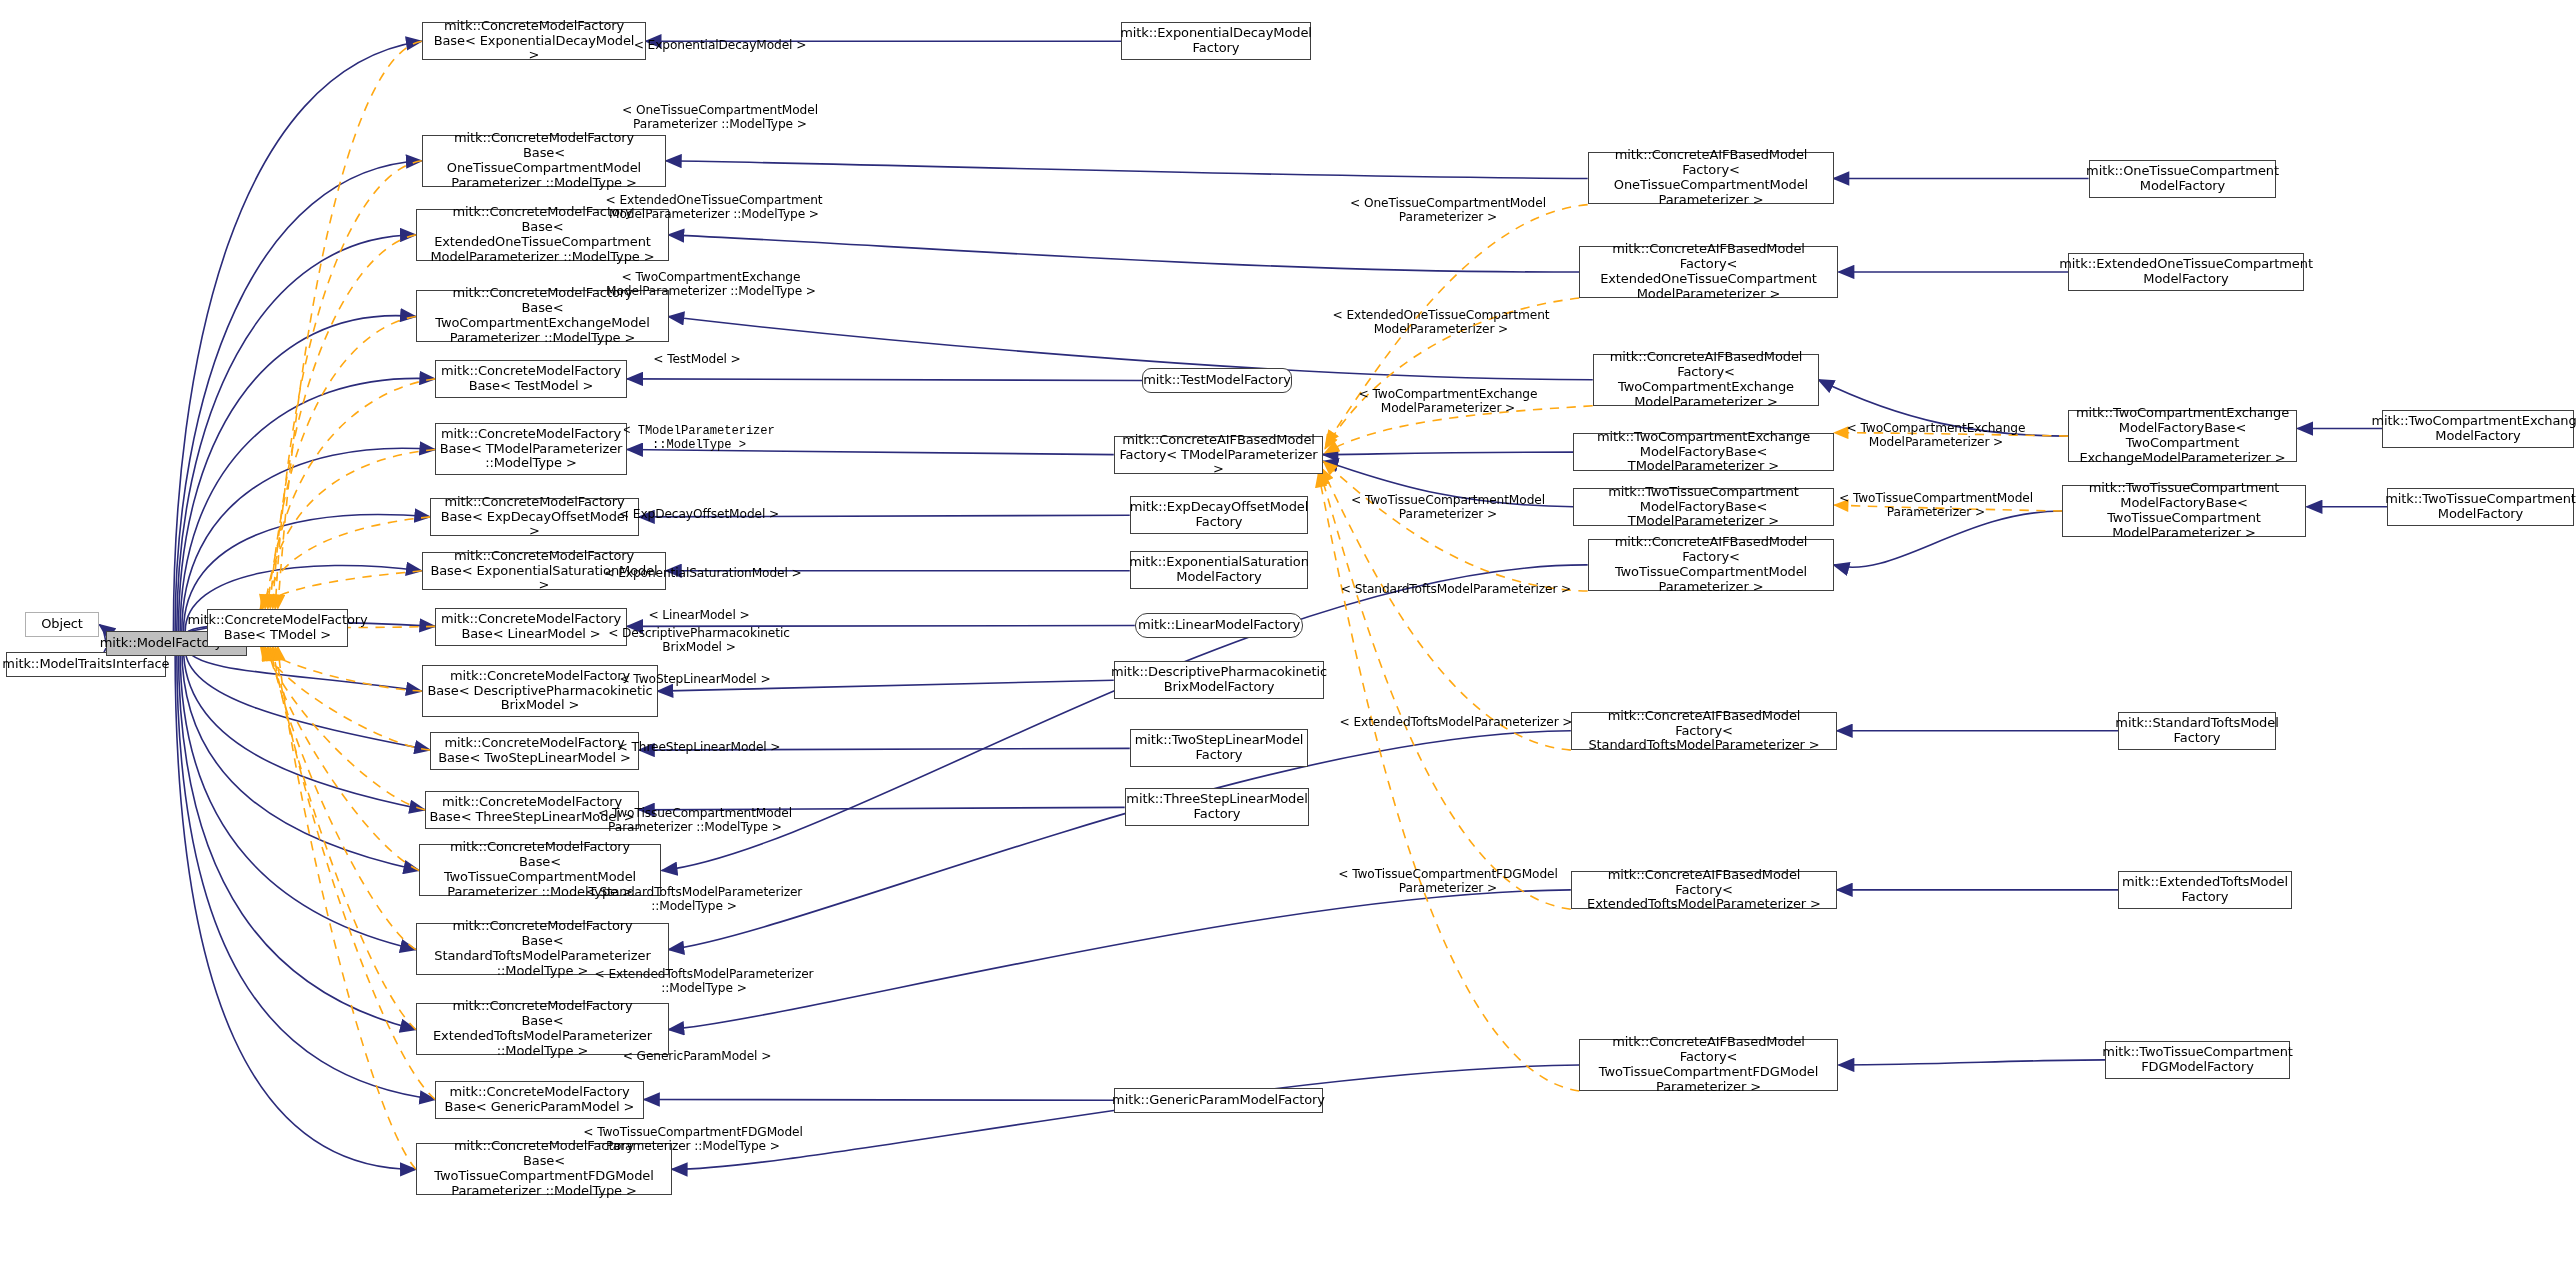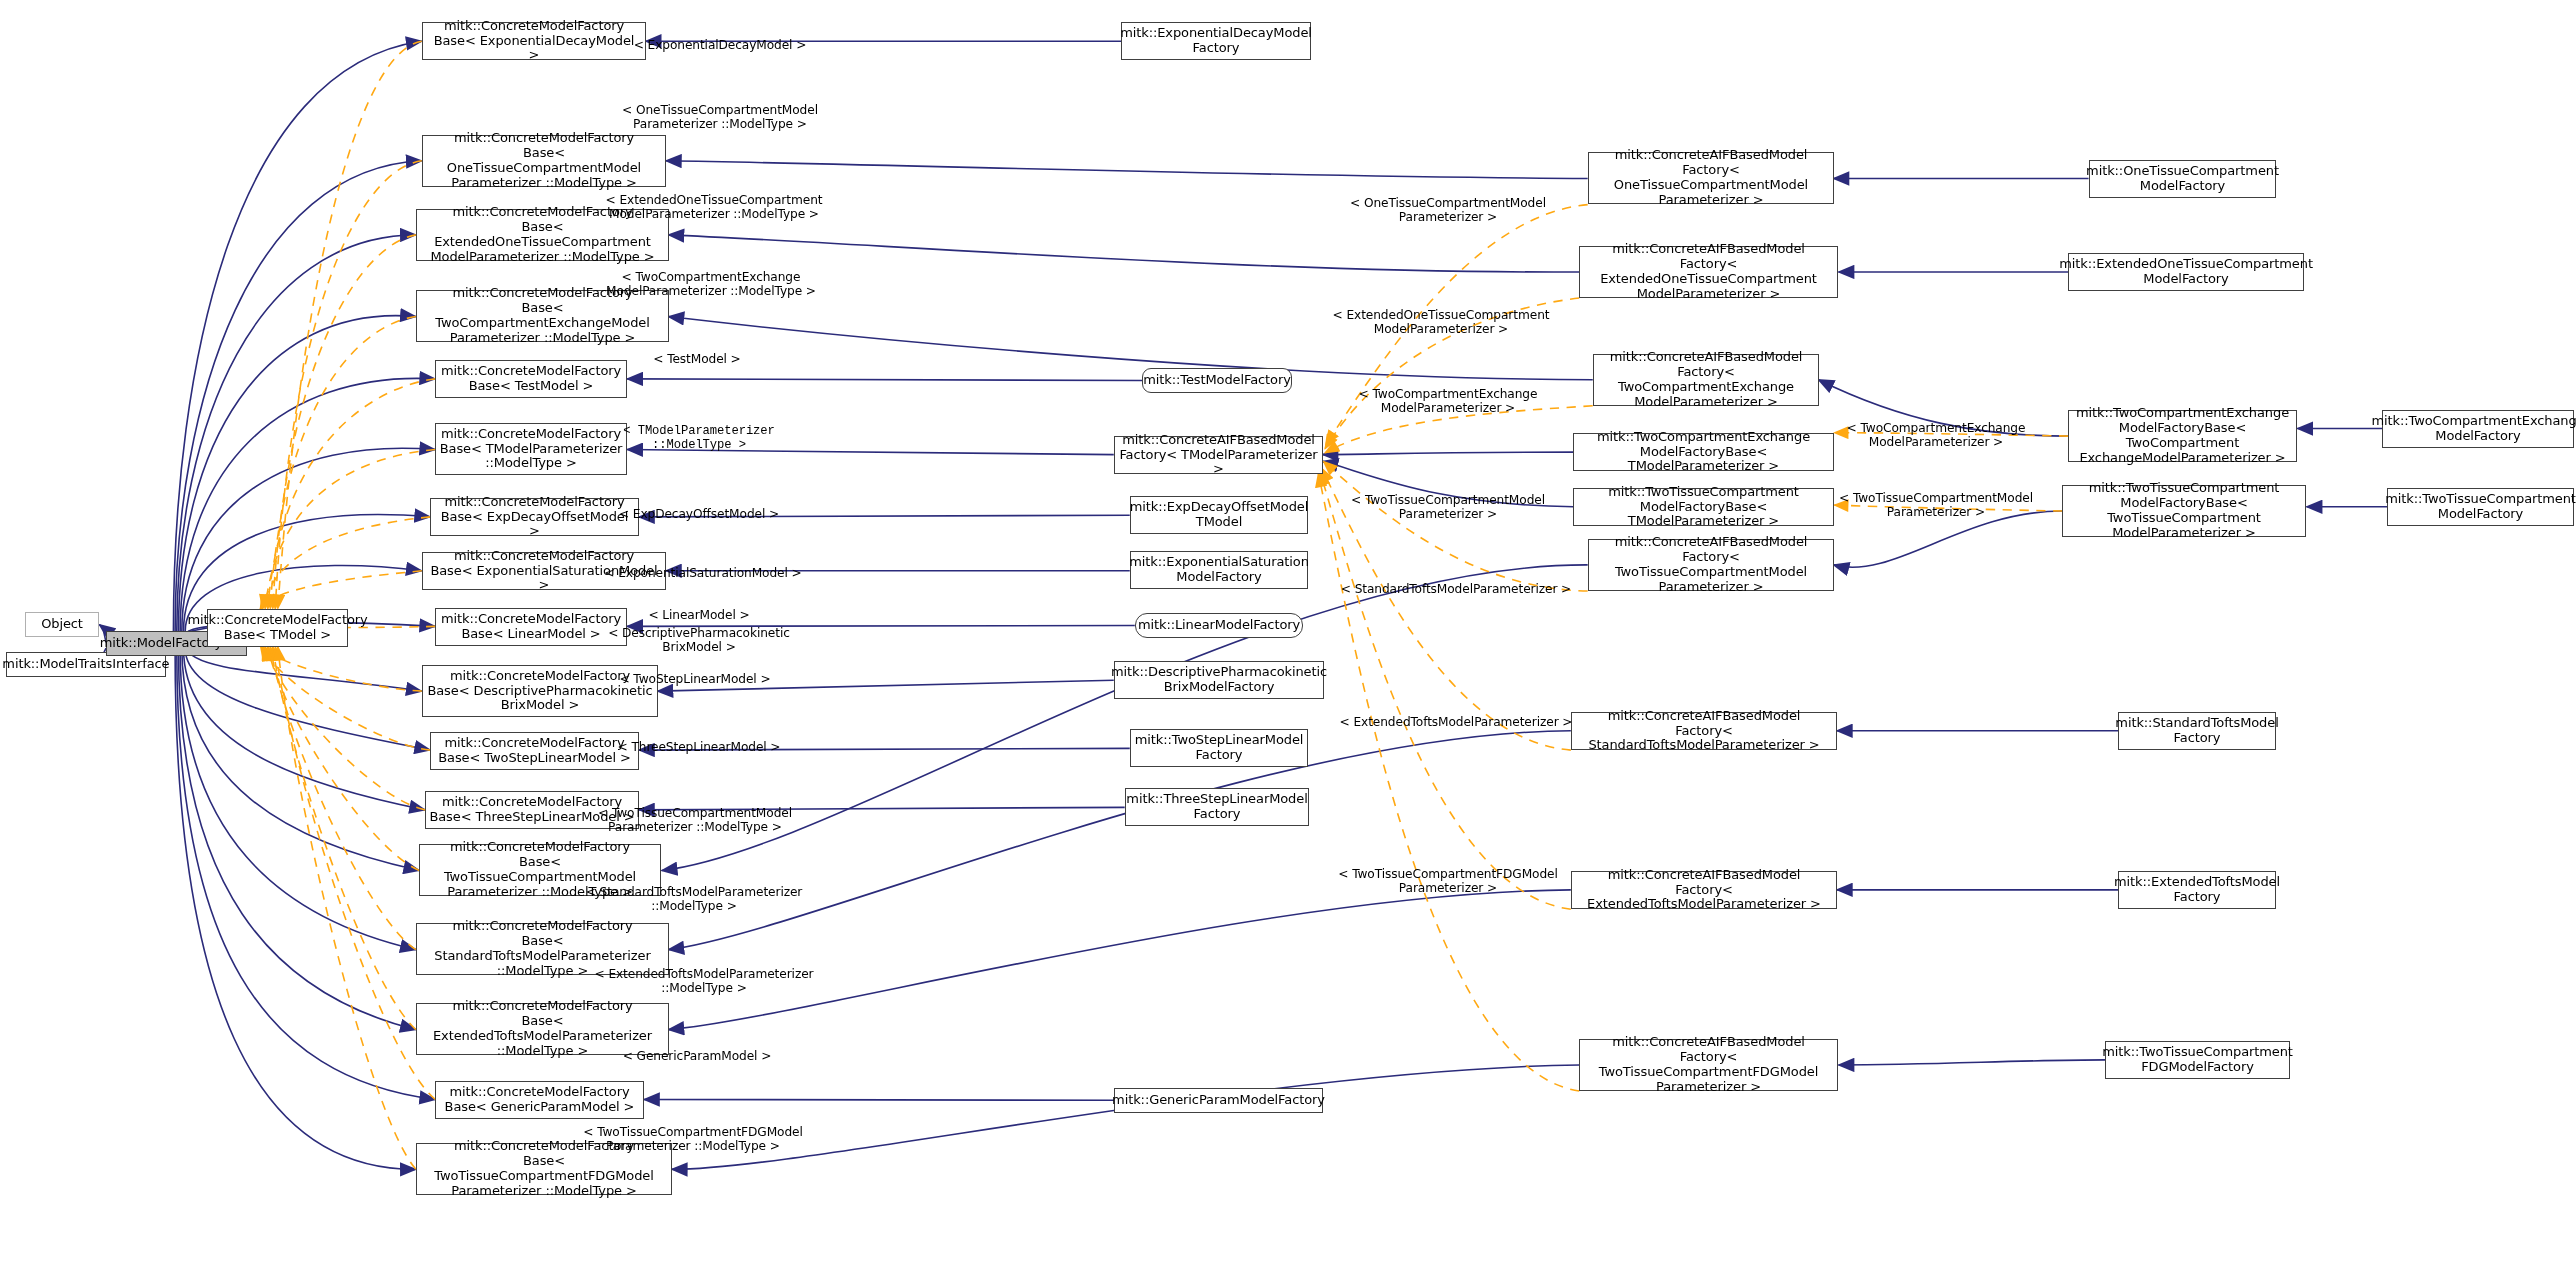--- a/index.html
+++ b/index.html
@@ -209,21 +209,21 @@
 Base&lt; GenericParamModel &gt;</div>
       <div class="node" style="left: 416px; top: 1143px; width: 256px; height: 52px;">mitk::ConcreteModelFactory
 Base&lt; TwoTissueCompartmentFDGModel
 Parameterizer ::ModelType &gt;</div>
       <div class="node" style="left: 1121px; top: 22px; width: 190px; height: 38px;">mitk::ExponentialDecayModel
 Factory</div>
       <div class="node" style="left: 1142px; top: 368px; width: 150px; height: 25px; border-radius: 9px;">mitk::TestModelFactory</div>
       <div class="node" style="left: 1114px; top: 436px; width: 209px; height: 38px;">mitk::ConcreteAIFBasedModel
 Factory&lt; TModelParameterizer &gt;</div>
       <div class="node" style="left: 1130px; top: 496px; width: 178px; height: 38px;">mitk::ExpDecayOffsetModel
-TModel</div>
+Factory</div>
       <div class="node" style="left: 1130px; top: 551px; width: 178px; height: 38px;">mitk::ExponentialSaturation
 ModelFactory</div>
       <div class="node" style="left: 1135px; top: 613px; width: 168px; height: 25px; border-radius: 12px;">mitk::LinearModelFactory</div>
       <div class="node" style="left: 1114px; top: 661px; width: 210px; height: 38px;">mitk::DescriptivePharmacokinetic
 BrixModelFactory</div>
       <div class="node" style="left: 1130px; top: 729px; width: 178px; height: 38px;">mitk::TwoStepLinearModel
 Factory</div>
       <div class="node" style="left: 1125px; top: 788px; width: 184px; height: 38px;">mitk::ThreeStepLinearModel
 Factory</div>
       <div class="node" style="left: 1114px; top: 1088px; width: 209px; height: 25px;">mitk::GenericParamModelFactory</div>
@@ -255,21 +255,21 @@
       <div class="node" style="left: 2068px; top: 253px; width: 236px; height: 38px;">mitk::ExtendedOneTissueCompartment
 ModelFactory</div>
       <div class="node" style="left: 2068px; top: 410px; width: 229px; height: 52px;">mitk::TwoCompartmentExchange
 ModelFactoryBase&lt; TwoCompartment
 ExchangeModelParameterizer &gt;</div>
       <div class="node" style="left: 2062px; top: 485px; width: 244px; height: 52px;">mitk::TwoTissueCompartment
 ModelFactoryBase&lt; TwoTissueCompartment
 ModelParameterizer &gt;</div>
       <div class="node" style="left: 2118px; top: 712px; width: 158px; height: 38px;">mitk::StandardToftsModel
 Factory</div>
-      <div class="node" style="left: 2118px; top: 871px; width: 158px; height: 38px;">mitk::ExtendedToftsModel
+      <div class="node" style="left: 2118px; top: 871px; width: 174px; height: 38px;">mitk::ExtendedToftsModel
 Factory</div>
       <div class="node" style="left: 2105px; top: 1041px; width: 185px; height: 38px;">mitk::TwoTissueCompartment
 FDGModelFactory</div>
       <div class="node" style="left: 2382px; top: 410px; width: 192px; height: 38px;">mitk::TwoCompartmentExchange
 ModelFactory</div>
       <div class="node" style="left: 2387px; top: 488px; width: 187px; height: 38px;">mitk::TwoTissueCompartment
 ModelFactory</div>
     </div>
   <div id="labels">
       <div class="edge-label" style="left: 720px; top: 39px;">&lt; ExponentialDecayModel &gt;</div>

